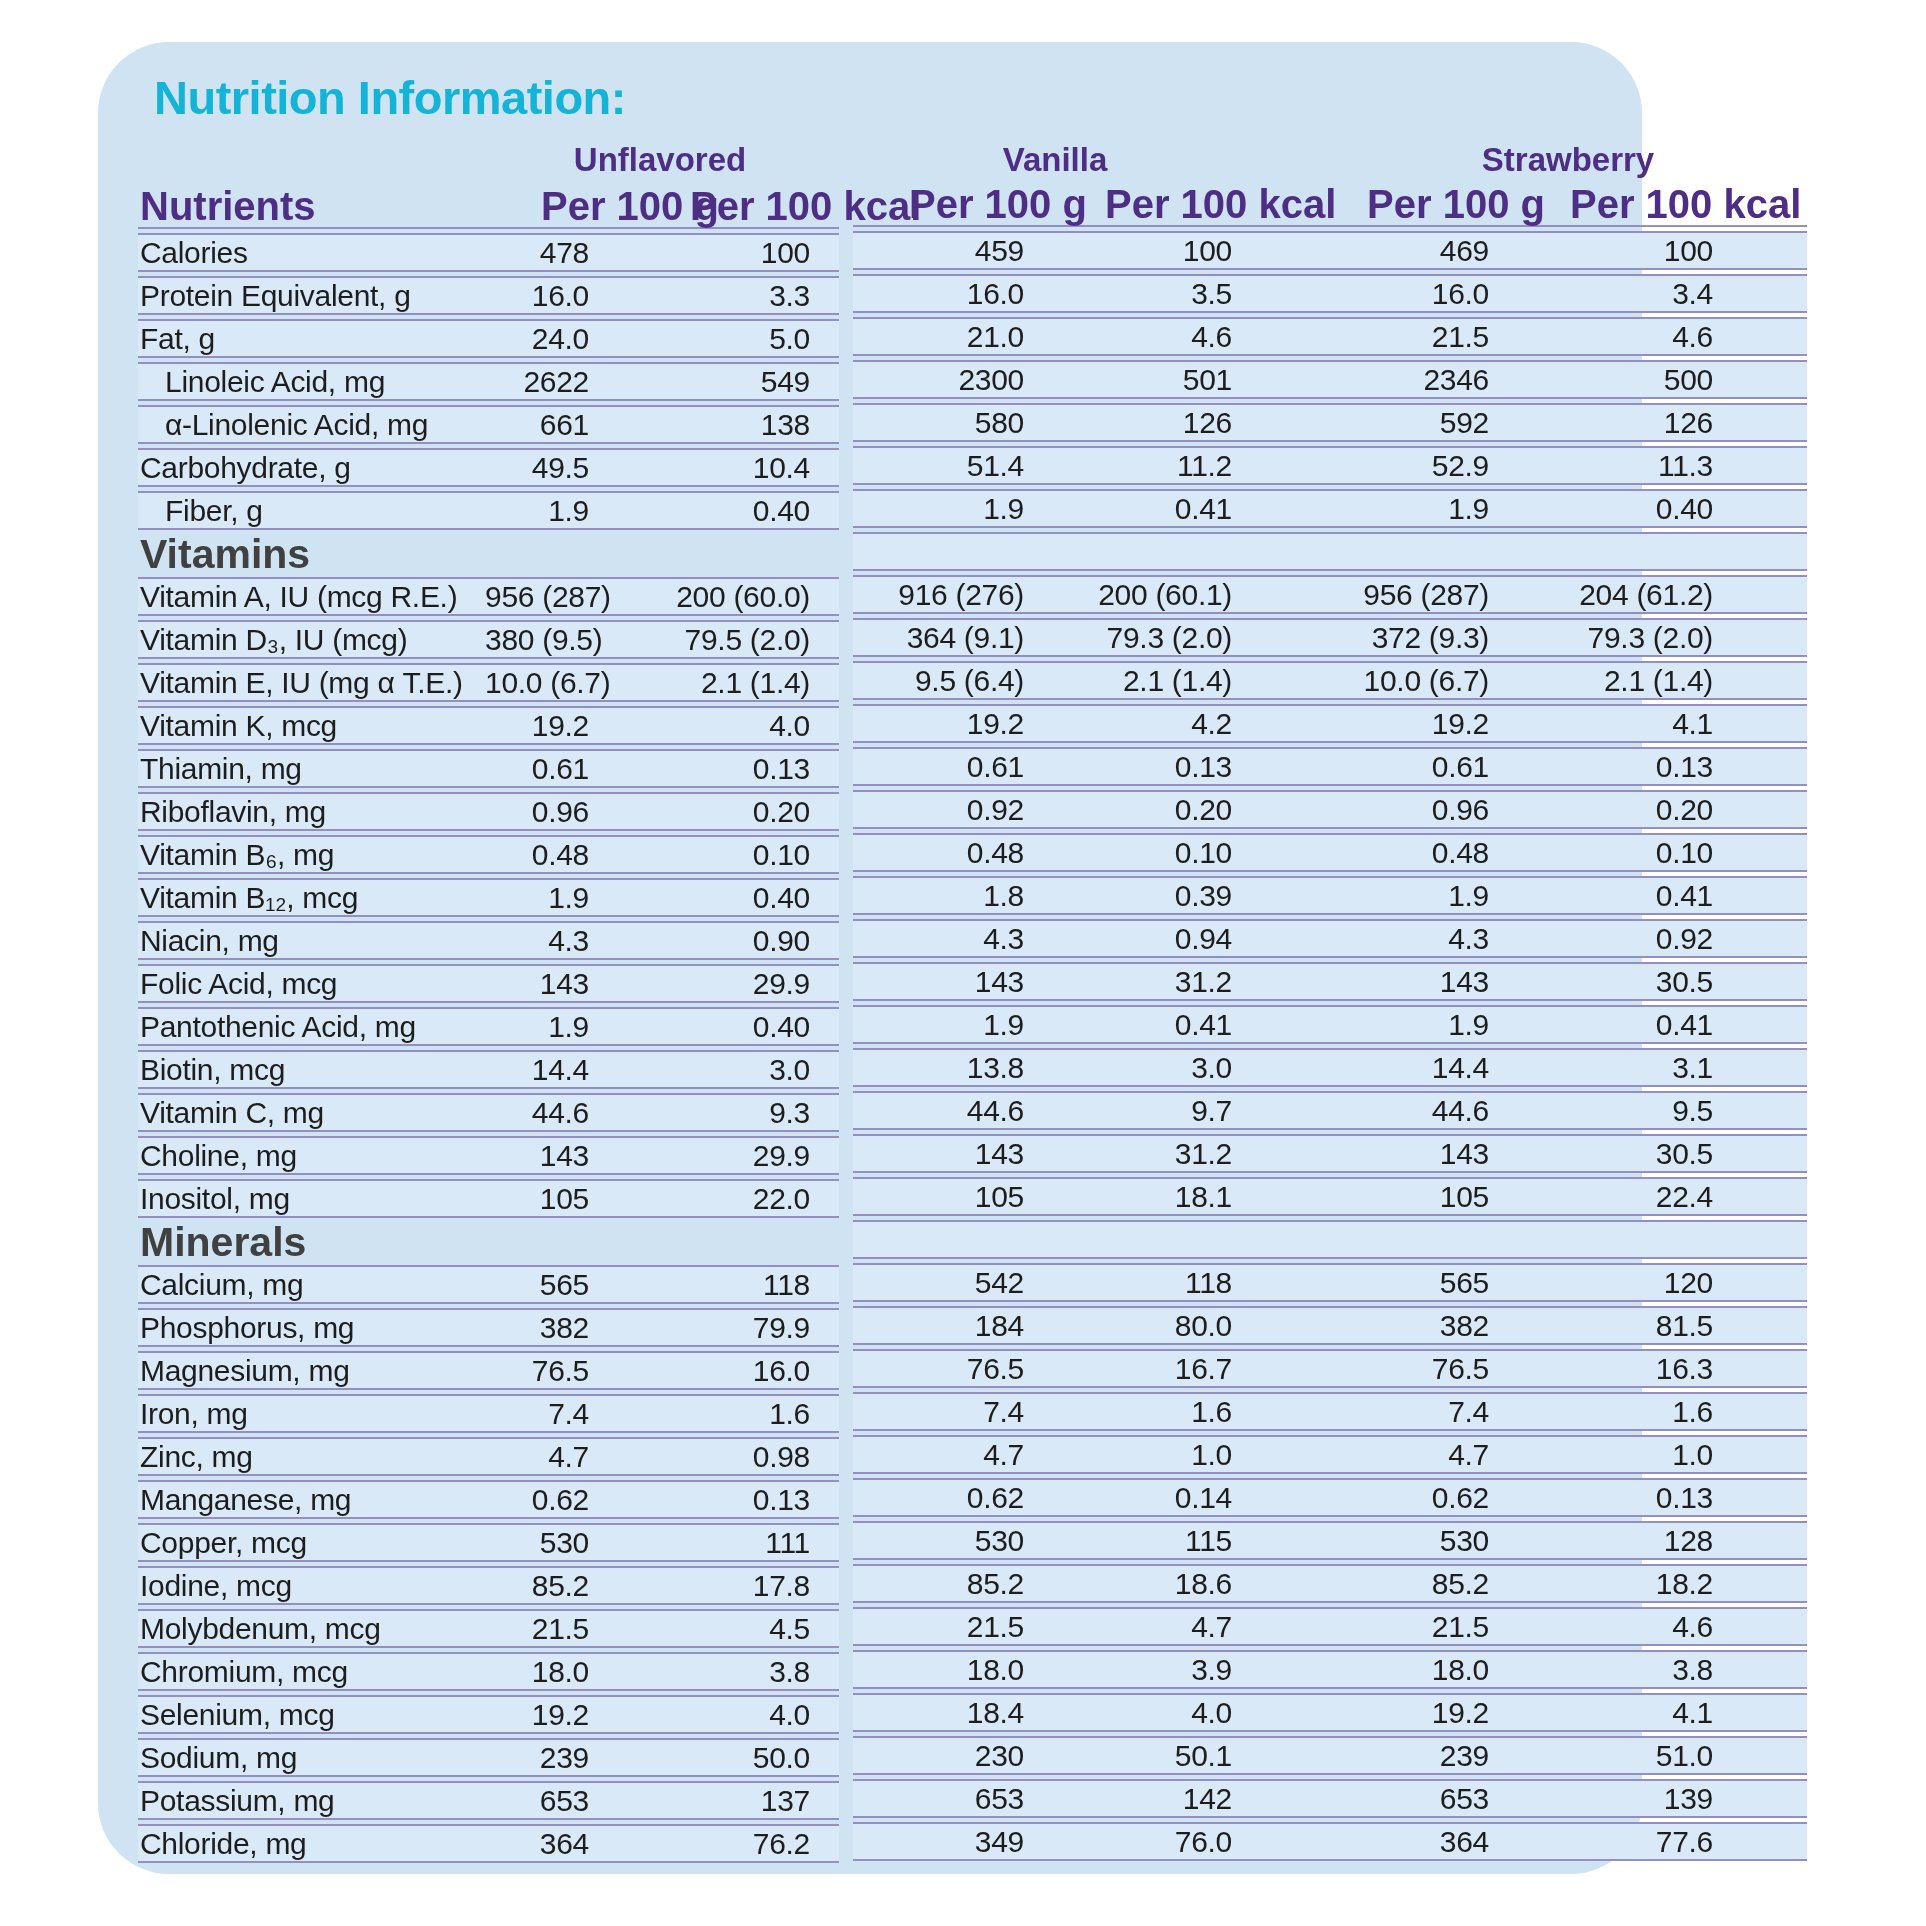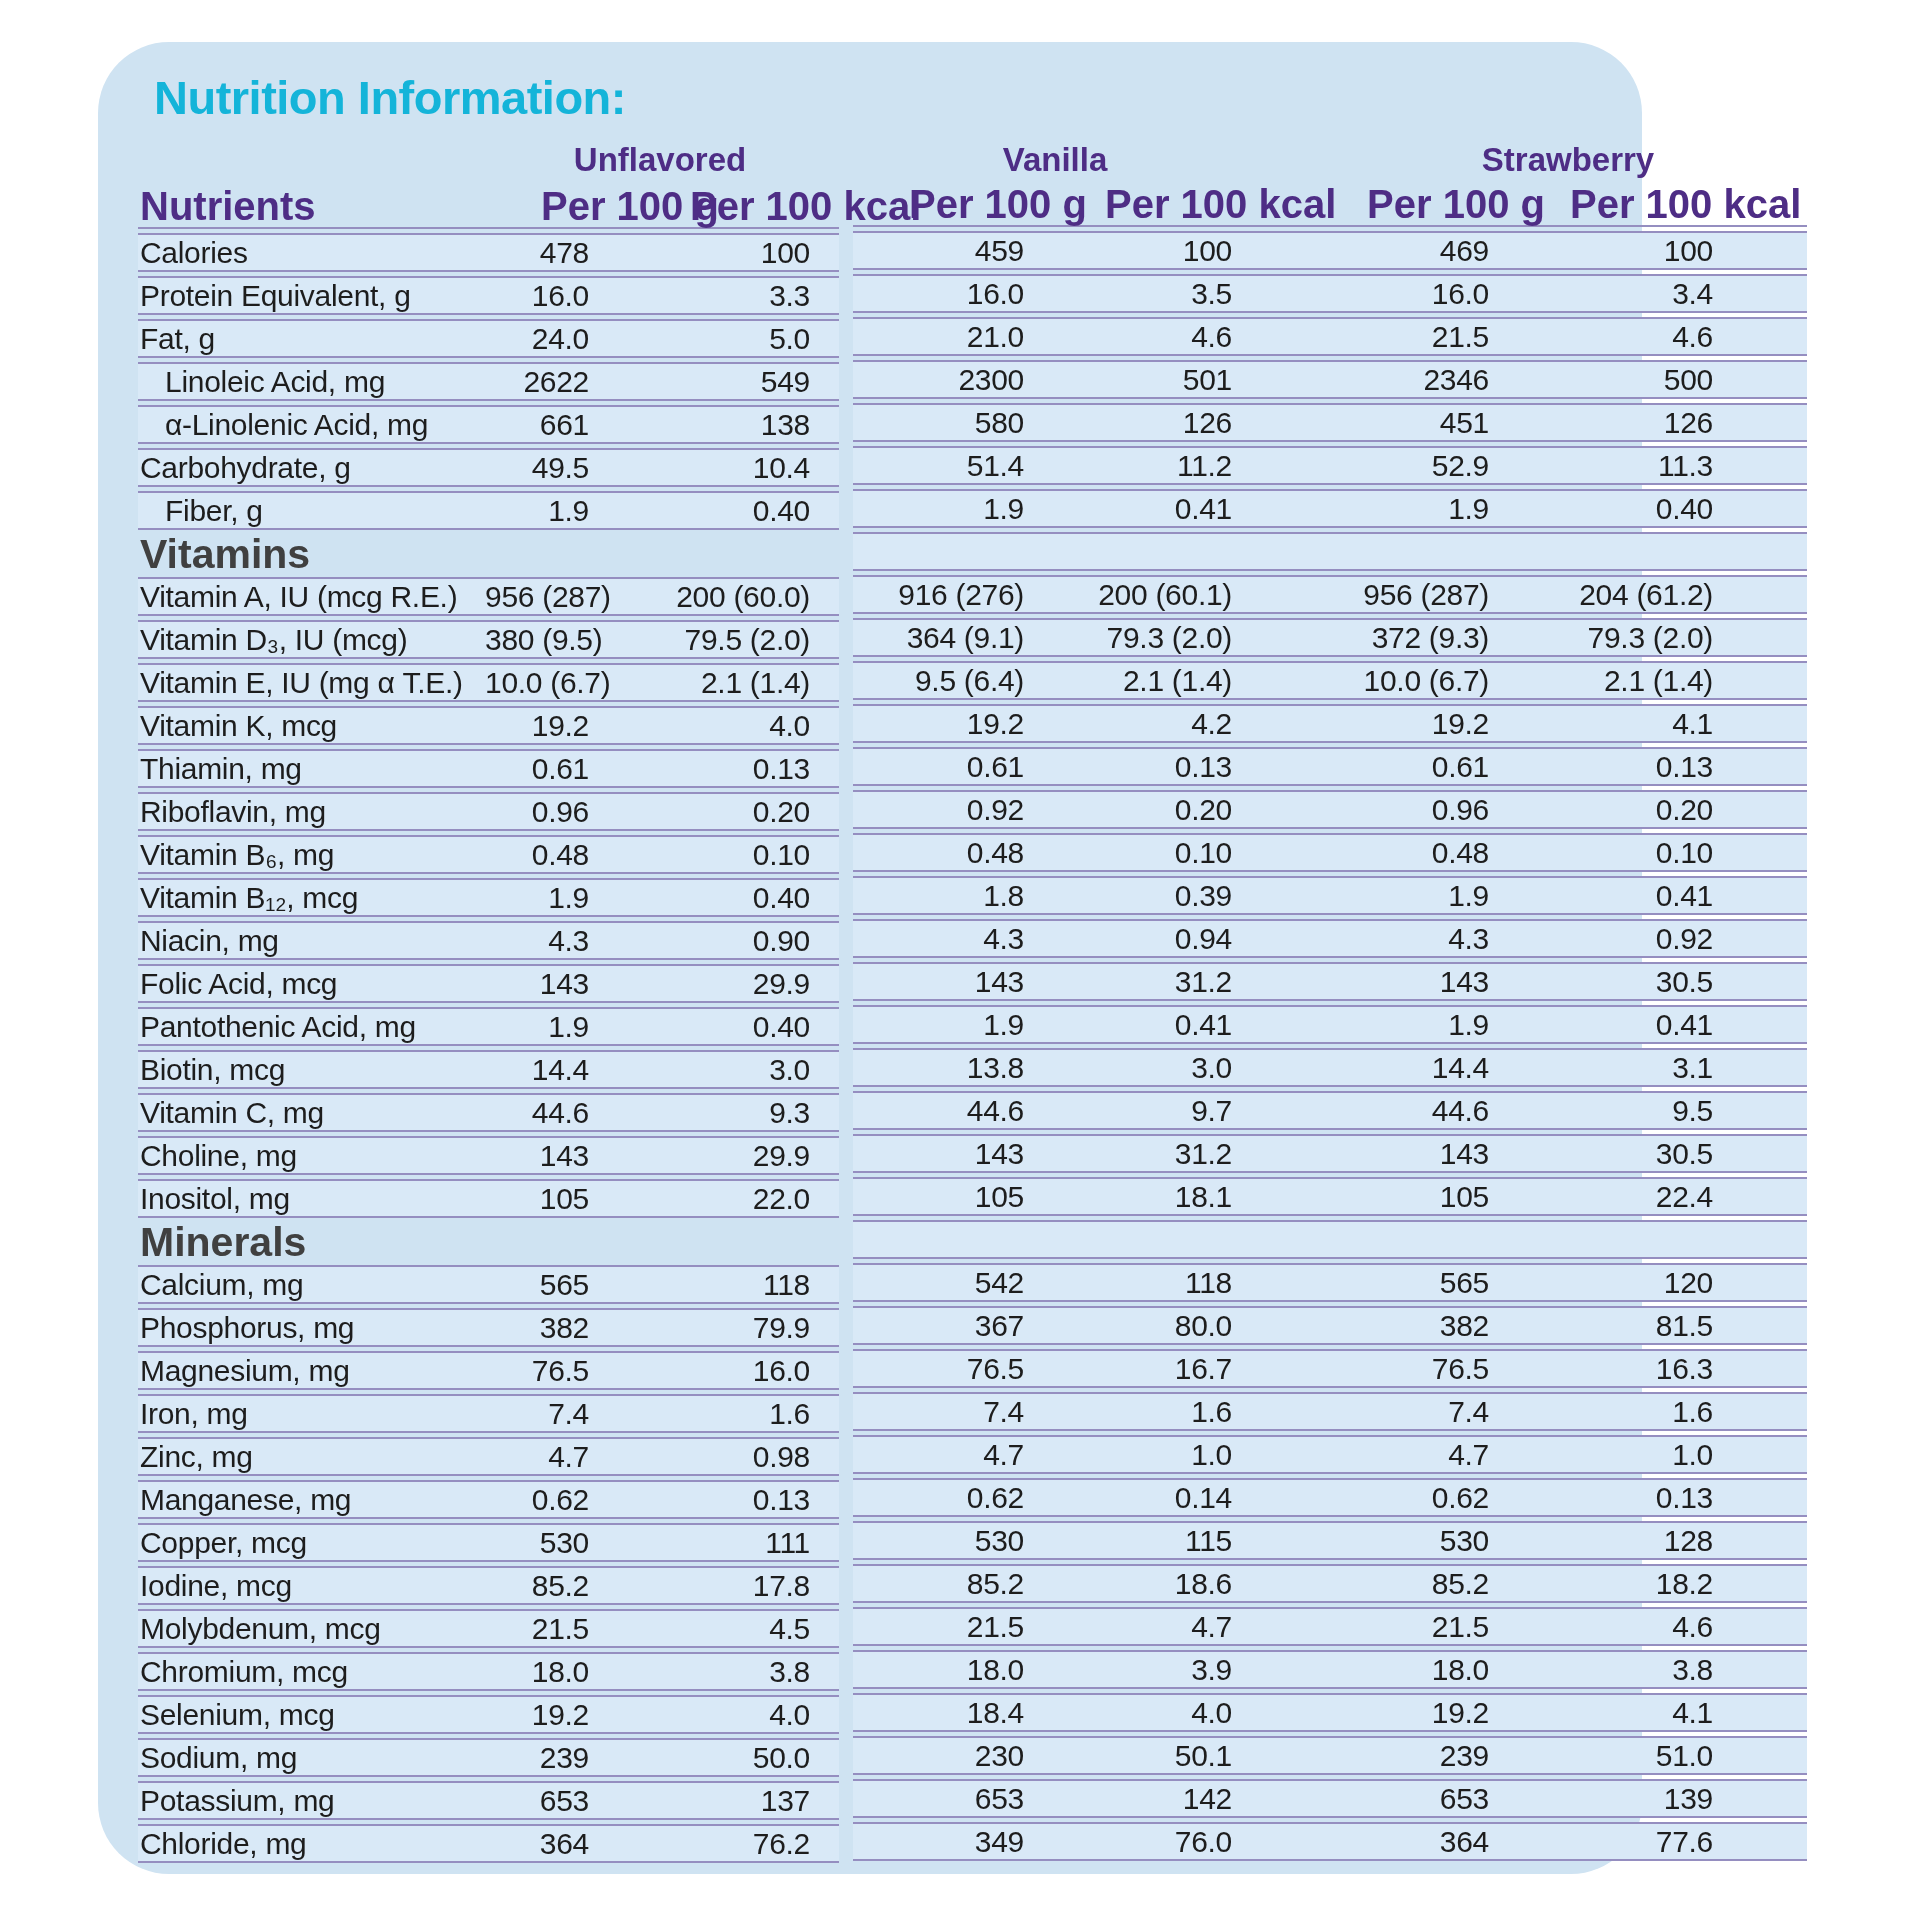--- a/index.html
+++ b/index.html
@@ -147,21 +147,21 @@
         </div>
         <div class="row">
           <div class="seg-left">
             <div class="cell label indent">α-Linolenic Acid, mg</div>
             <div class="cell val c1">661</div>
             <div class="cell val c2">138</div>
           </div>
           <div class="seg-right">
             <div class="cell val c1">580</div>
             <div class="cell val c2">126</div>
-            <div class="cell val c3">451</div>
+            <div class="cell val c3">592</div>
             <div class="cell val c4">126</div>
           </div>
         </div>
         <div class="row">
           <div class="seg-left">
             <div class="cell label">Carbohydrate, g</div>
             <div class="cell val c1">49.5</div>
             <div class="cell val c2">10.4</div>
           </div>
           <div class="seg-right">
@@ -404,21 +404,21 @@
             <div class="cell val c4">120</div>
           </div>
         </div>
         <div class="row">
           <div class="seg-left">
             <div class="cell label">Phosphorus, mg</div>
             <div class="cell val c1">382</div>
             <div class="cell val c2">79.9</div>
           </div>
           <div class="seg-right">
-            <div class="cell val c1">367</div>
+            <div class="cell val c1">184</div>
             <div class="cell val c2">80.0</div>
             <div class="cell val c3">382</div>
             <div class="cell val c4">81.5</div>
           </div>
         </div>
         <div class="row">
           <div class="seg-left">
             <div class="cell label">Magnesium, mg</div>
             <div class="cell val c1">76.5</div>
             <div class="cell val c2">16.0</div>

